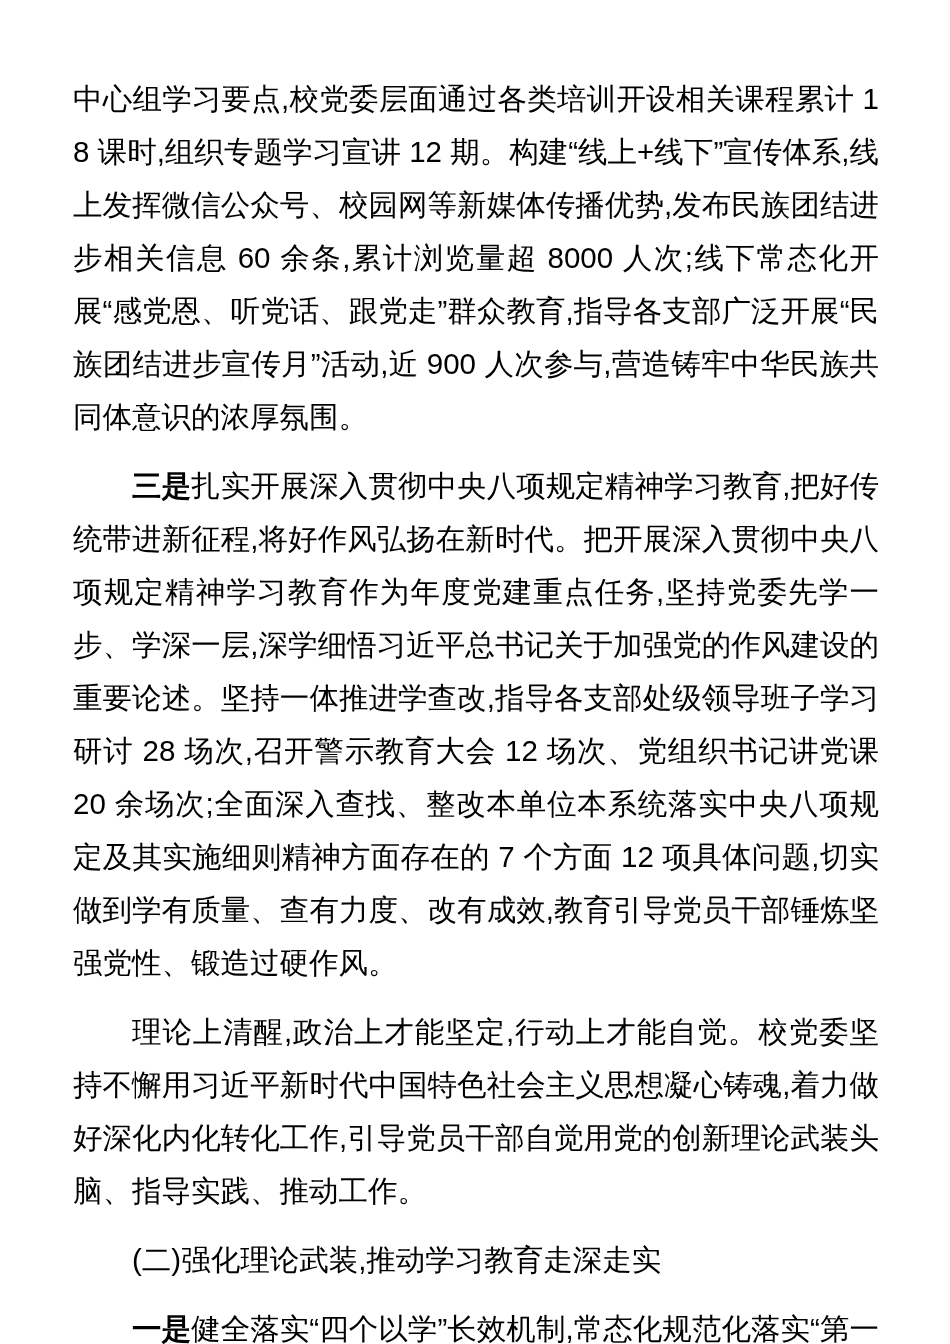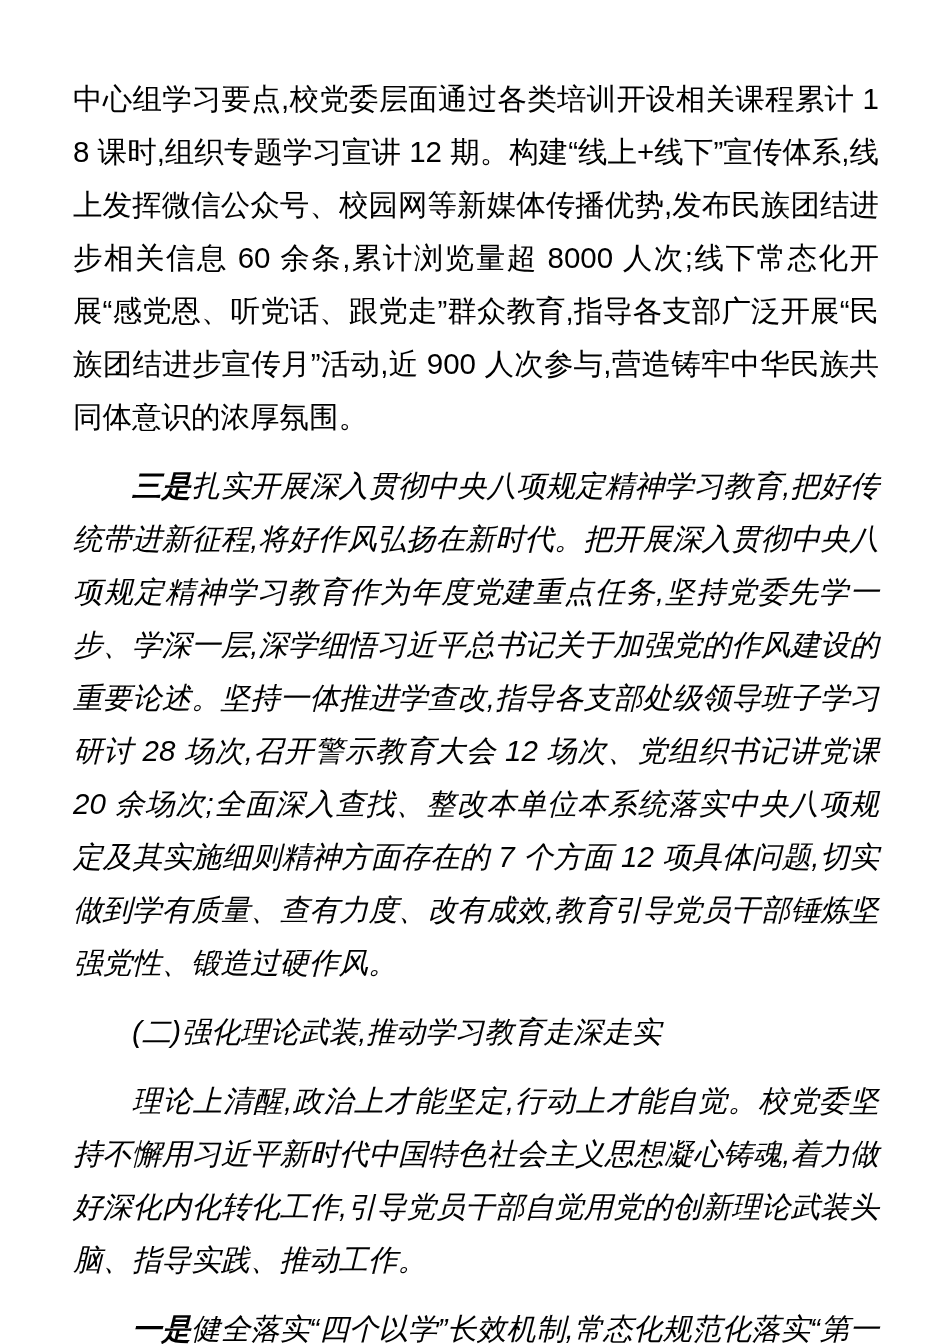--- a/index.html
+++ b/index.html
@@ -33,36 +33,35 @@
     line-height: 53px;
     text-align: justify;
     text-justify: inter-ideograph;
     letter-spacing: 0px;
     word-break: break-all;
     white-space: normal;
     text-indent: 0;
   }
   p.indent {
     text-indent: 59px;
-    font-style: italic;
   }
   b.lead {
     font-weight: 700;
   }
 </style>
 </head>
 <body>
 
 <div id="page">
   <div class="doc-body">
 
     <p class="para">中心组学习要点,校党委层面通过各类培训开设相关课程累计 18 课时,组织专题学习宣讲 12 期。构建“线上+线下”宣传体系,线上发挥微信公众号、校园网等新媒体传播优势,发布民族团结进步相关信息 60 余条,累计浏览量超 8000 人次;线下常态化开展“感党恩、听党话、跟党走”群众教育,指导各支部广泛开展“民族团结进步宣传月”活动,近 900 人次参与,营造铸牢中华民族共同体意识的浓厚氛围。</p>
 
     <p class="para indent"><b class="lead">三是</b><span>扎实开展深入贯彻中央八项规定精神学习教育,把好传统带进新征程,将好作风弘扬在新时代。把开展深入贯彻中央八项规定精神学习教育作为年度党建重点任务,坚持党委先学一步、学深一层,深学细悟习近平总书记关于加强党的作风建设的重要论述。坚持一体推进学查改,指导各支部处级领导班子学习研讨 28 场次,召开警示教育大会 12 场次、党组织书记讲党课 20 余场次;全面深入查找、整改本单位本系统落实中央八项规定及其实施细则精神方面存在的 7 个方面 12 项具体问题,切实做到学有质量、查有力度、改有成效,教育引导党员干部锤炼坚强党性、锻造过硬作风。</span></p>
 
+    <p class="para indent">理论上清醒,政治上才能坚定,行动上才能自觉。校党委坚持不懈用习近平新时代中国特色社会主义思想凝心铸魂,着力做好深化内化转化工作,引导党员干部自觉用党的创新理论武装头脑、指导实践、推动工作。</p>
+
     <p class="para indent">(二)强化理论武装,推动学习教育走深走实</p>
-
-    <p class="para indent">理论上清醒,政治上才能坚定,行动上才能自觉。校党委坚持不懈用习近平新时代中国特色社会主义思想凝心铸魂,着力做好深化内化转化工作,引导党员干部自觉用党的创新理论武装头脑、指导实践、推动工作。</p>
 
     <p class="para indent"><b class="lead">一是</b><span>健全落实“四个以学”长效机制,常态化规范化落实“第一议题”制度,推动各支部把习近平总书记重要指示批示精神落细落实。着力提高理论学习中心组学习质效,落实巡听旁听制度,督促指导各支部制定年度学习安排、备案学习计划,印发《2025 年度党支部理论学习中心组学习情况通报》,推动中心组学习导向正确、主题明确、程序规范。连续举办新春系列讲座,组织以中</span></p>
 
   </div>
 </div>
 
 </body></html>

